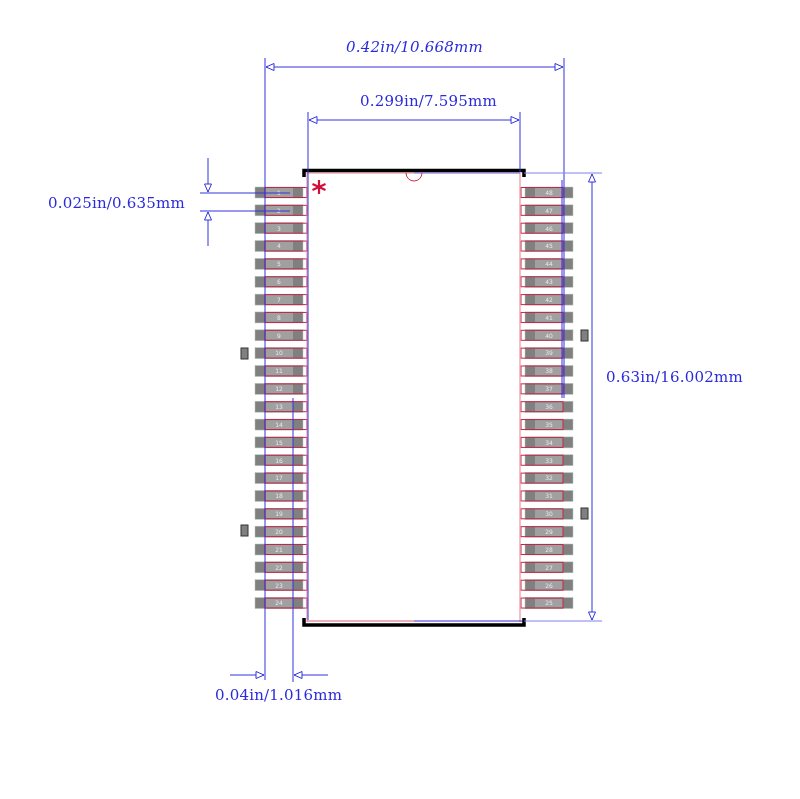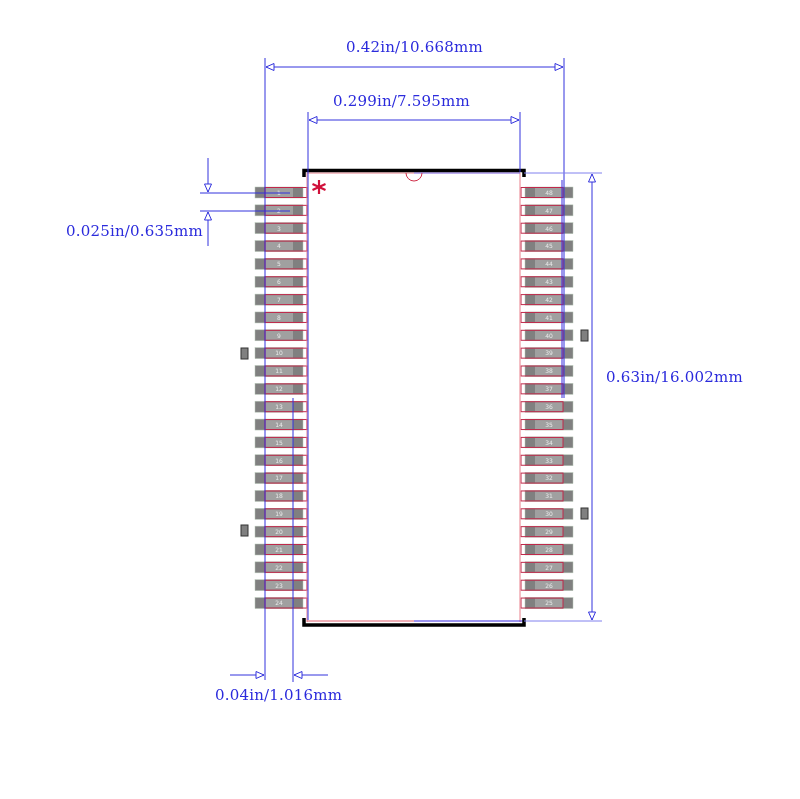--- a/index.html
+++ b/index.html
@@ -370,18 +370,18 @@
       <line x1="293" y1="398" x2="293" y2="682"></line>
       <line x1="230" y1="675" x2="264" y2="675"></line>
       <line x1="294" y1="675" x2="328" y2="675"></line>
       <path d="M264,675 l-8,-3.5 l0,7 z" fill="#fff"></path>
       <path d="M294,675 l8,-3.5 l0,7 z" fill="#fff"></path>
 
       <line x1="562" y1="180" x2="562" y2="398" stroke="#3a2be0"></line>
     </g>
   </svg>
 
-  <div class="dim-label" style="left:346px; top:38px;">0.42in/10.668mm</div>
-  <div class="dim-label" style="left:333px; top:92px;text-align:center;">0.299in/7.595mm</div>
-  <div class="dim-label" style="left:66px; top:194px;margin-top:28px;">0.025in/0.635mm</div>
+  <div class="dim-label" style="left:346px; top:38px;font-style:italic;">0.42in/10.668mm</div>
+  <div class="dim-label" style="left:360px; top:92px;text-align:center;">0.299in/7.595mm</div>
+  <div class="dim-label" style="left:48px; top:194px;">0.025in/0.635mm</div>
   <div class="dim-label" style="left:606px; top:368px;text-align:center;">0.63in/16.002mm</div>
   <div class="dim-label" style="left:215px; top:686px;text-align:right;">0.04in/1.016mm</div>
 </div>
 
 </body></html>

